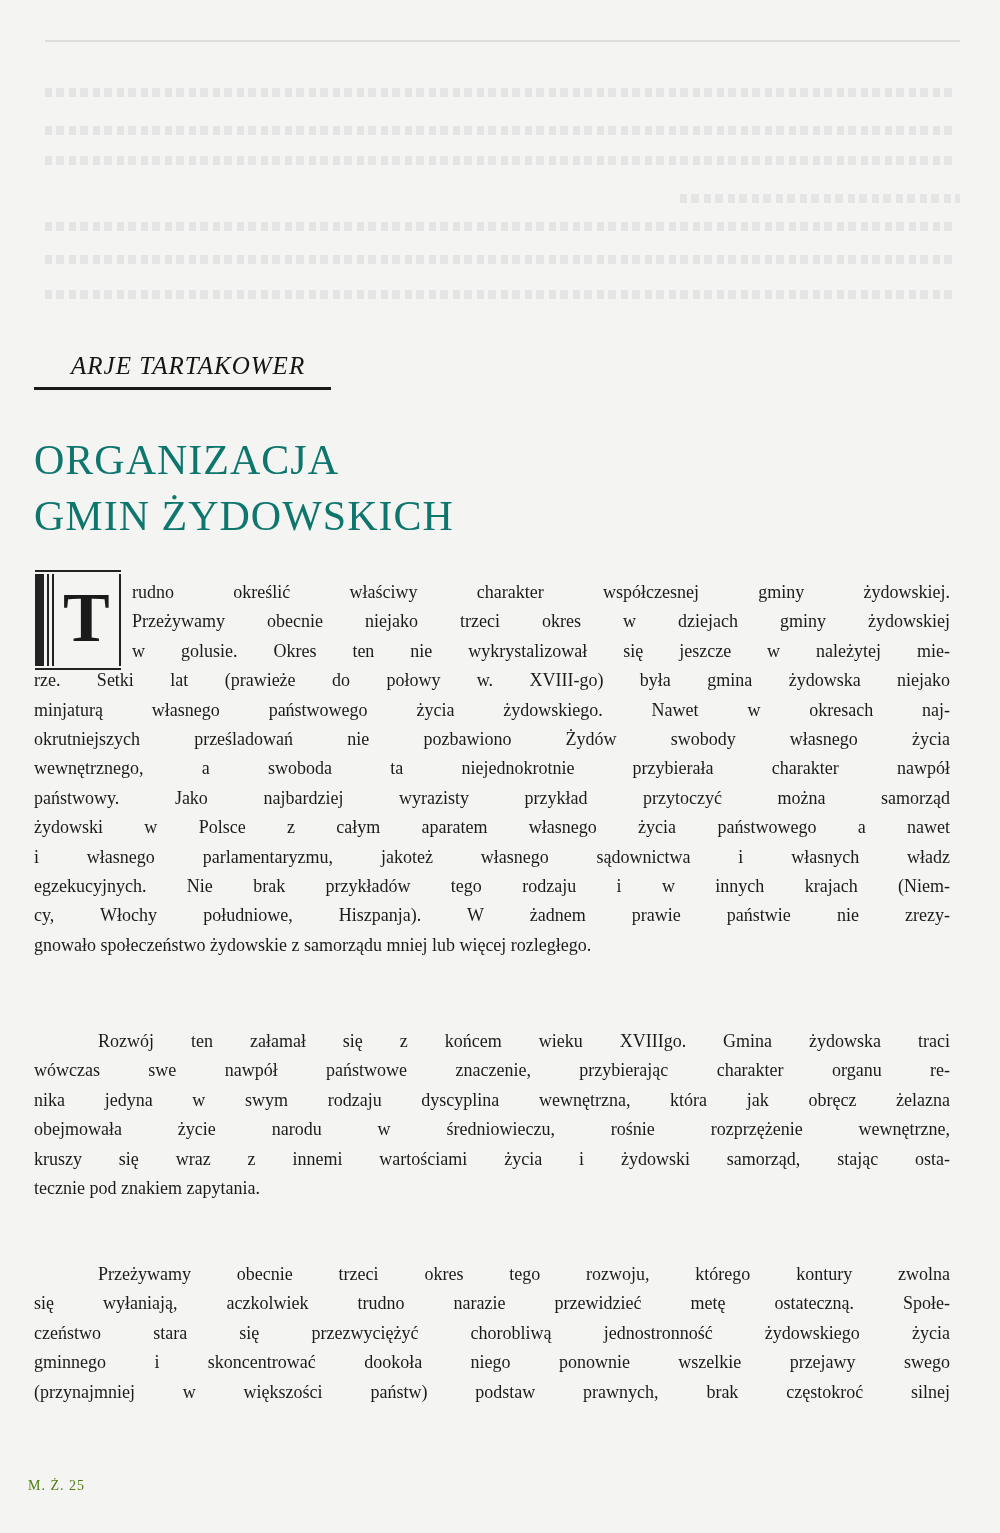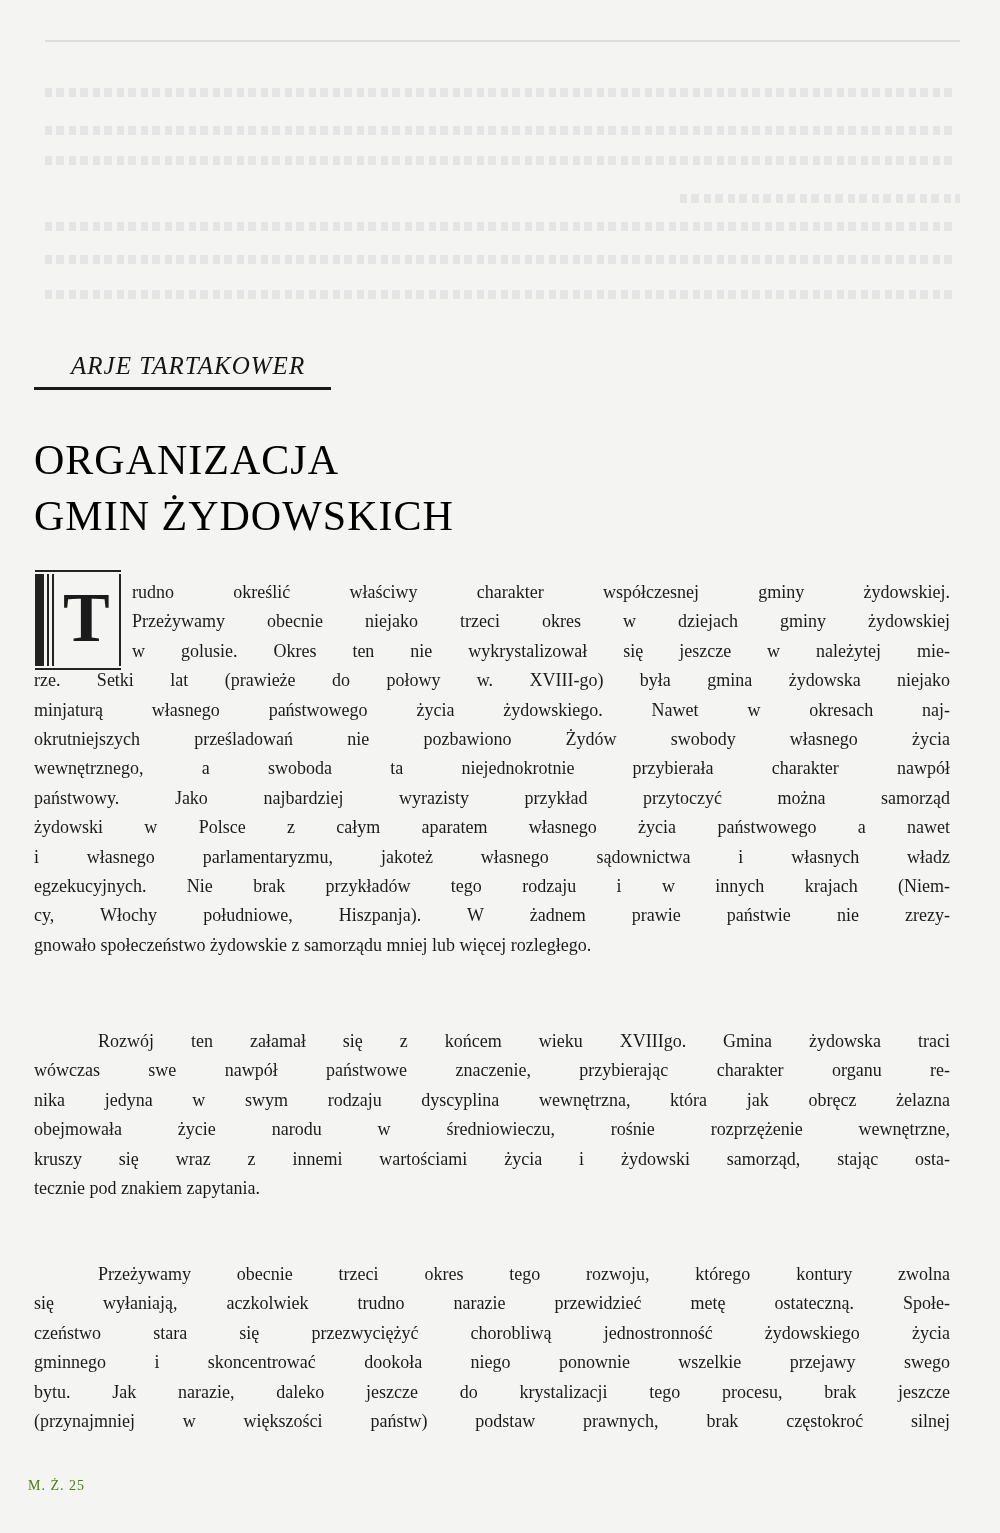--- a/index.html
+++ b/index.html
@@ -25,21 +25,21 @@
       font-size: 25px; font-style: italic; letter-spacing: 1px;
       color: #151515;
       margin-left: 37px;
     }
     .author-rule {
       position: absolute; left: 34px; top: 387px; width: 297px; height: 3px; background: #1a1a1a;
     }
     .title {
       position: absolute; left: 34px; top: 432px;
       font-size: 42px; line-height: 56px; letter-spacing: 1px;
-      color: #000000; font-weight: normal;
+      color: #0f766e; font-weight: normal;
     }
     .title div { white-space: nowrap; }
     .dropcap {
       position: absolute; left: 35px; top: 570px; width: 86px; height: 100px;
     }
     .dropcap .bar-top, .dropcap .bar-bot {
       position: absolute; left: 0; width: 86px; height: 2px; background: #222;
     }
     .dropcap .bar-top { top: 0; }
     .dropcap .bar-bot { bottom: 0; }
@@ -119,17 +119,16 @@
   <span class="line">obejmowała życie narodu w średniowieczu, rośnie rozprzężenie wewnętrzne,</span>
   <span class="line">kruszy się wraz z innemi wartościami życia i żydowski samorząd, stając osta-</span>
   <span class="line last">tecznie pod znakiem zapytania.</span>
 </div>
 
 <div class="text" style="top:1248px;">
   <span class="line indent">Przeżywamy obecnie trzeci okres tego rozwoju, którego kontury zwolna</span>
   <span class="line">się wyłaniają, aczkolwiek trudno narazie przewidzieć metę ostateczną. Społe-</span>
   <span class="line">czeństwo stara się przezwyciężyć chorobliwą jednostronność żydowskiego życia</span>
   <span class="line">gminnego i skoncentrować dookoła niego ponownie wszelkie przejawy swego</span>
-  <span class="line">bytu. Jak narazie, daleko jeszcze do krystalizacji tego procesu, brak jeszcze</span>
   <span class="line">(przynajmniej w większości państw) podstaw prawnych, brak częstokroć silnej</span>
 </div>
 
 <div class="footer">M. Ż. 25</div>
 
 </body></html>

